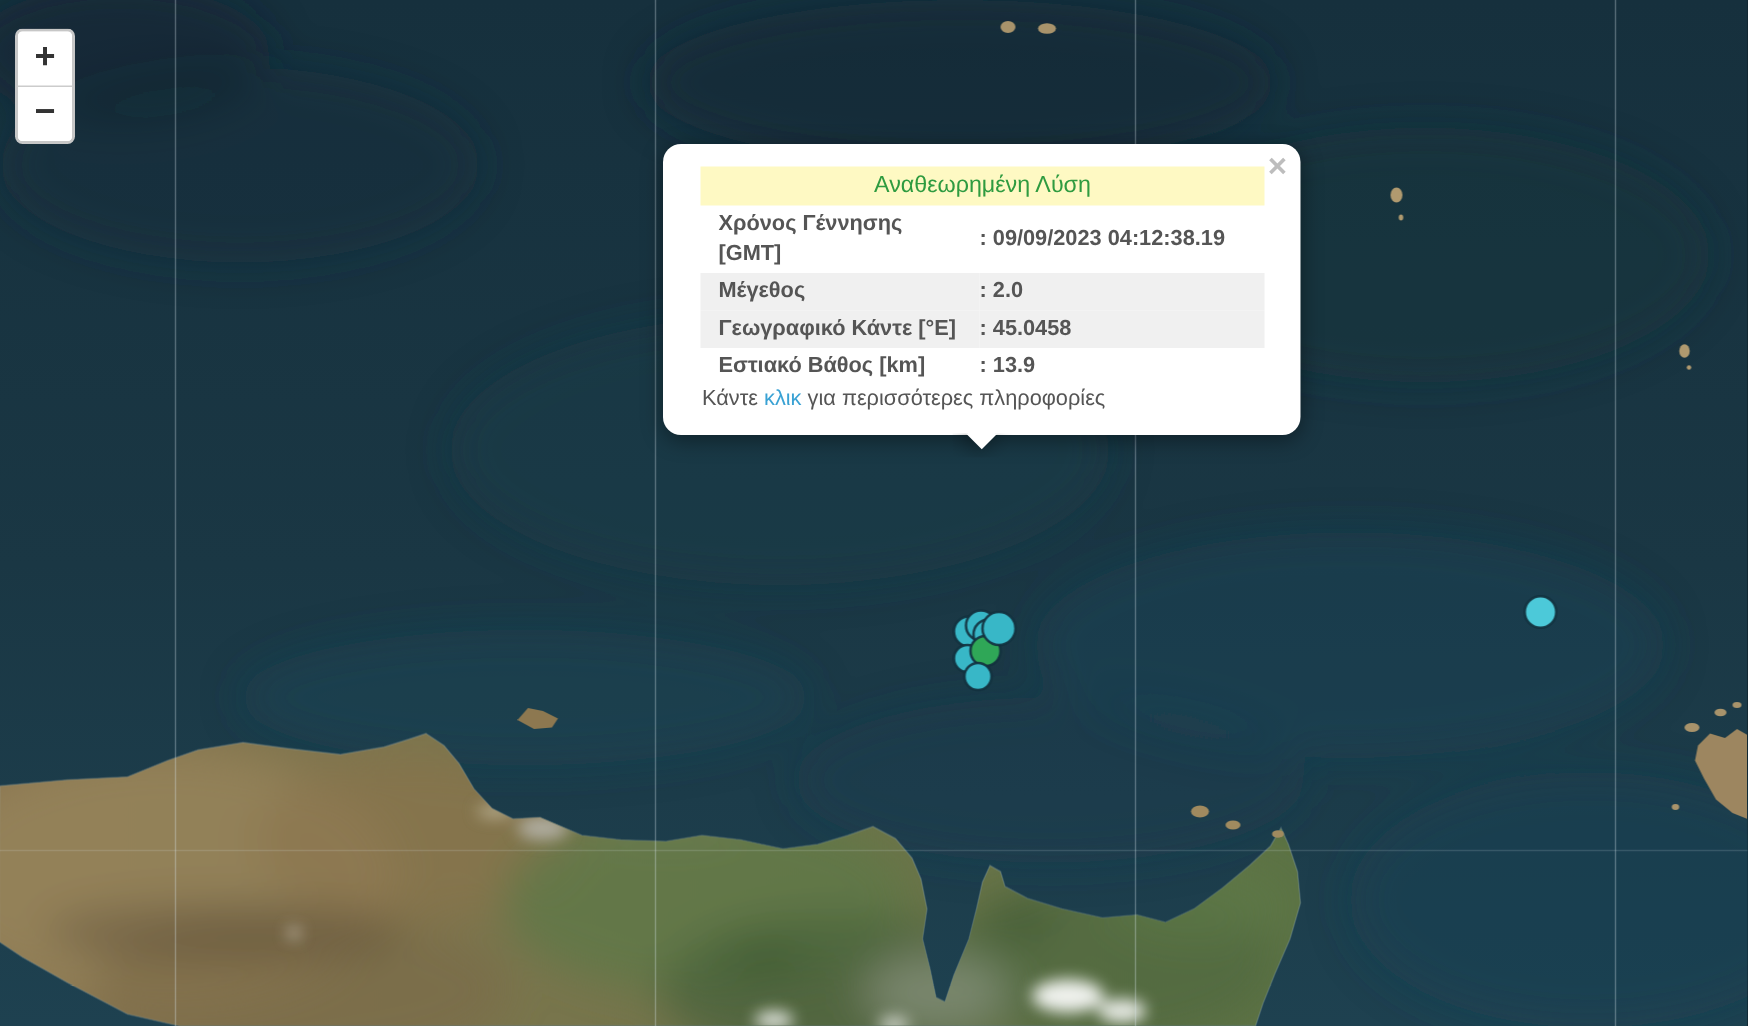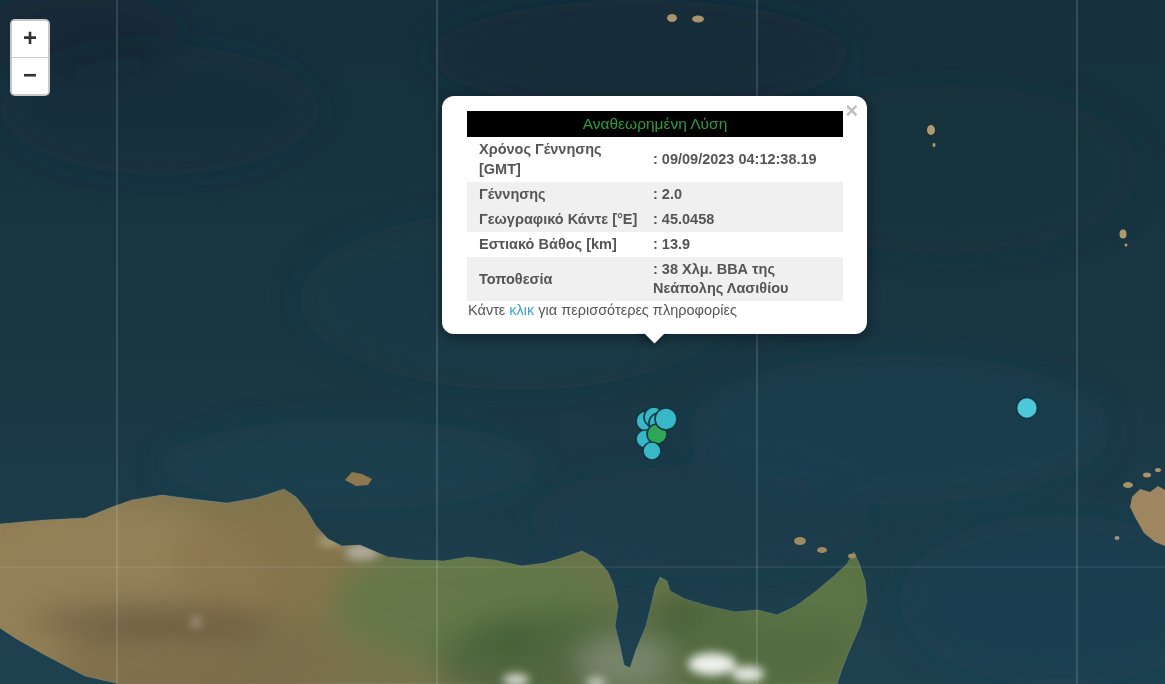--- a/index.html
+++ b/index.html
@@ -32,21 +32,21 @@
     box-shadow:0 3px 14px rgba(0,0,0,0.4);
     padding:15px 24px 14px 25px;
     color:#555;font-size:14.5px;line-height:1.32;
     position:relative;
   }
   .popup-close{
     position:absolute;top:4px;right:9px;font-size:22px;font-weight:bold;
     color:#bdbdbd;cursor:pointer;line-height:1;
   }
   .popup-title{
-    background:#000000;color:#2f9b40;text-align:center;
+    background:#fef9c3;color:#2f9b40;text-align:center;
     font-size:15.5px;padding:3px 0;
   }
   table.popup-table{border-collapse:collapse;width:100%;font-weight:bold;}
   table.popup-table td{padding:3px 0;vertical-align:middle;}
   table.popup-table td.lbl{width:168px;padding-left:12px;padding-right:6px;}
   table.popup-table tr.shaded td{background:#f0f0f0;}
   .popup-footer{margin-top:0;padding-left:1px;}
   .popup-footer .link{color:#3aa2d4;cursor:pointer;}
   .popup-tipwrap{
     position:absolute;left:50%;top:100%;transform:translateX(-50%);
@@ -176,34 +176,30 @@
     <div class="popup-box">
       <span class="popup-close">×</span>
       <div class="popup-title">Αναθεωρημένη Λύση</div>
       <table class="popup-table">
         <tbody>
             <tr>
       <td class="lbl">Χρόνος Γέννησης [GMT]</td>
       <td class="val">: 09/09/2023 04:12:38.19</td>
     </tr>
             <tr class="shaded">
-      <td class="lbl">Γέννησης</td>
+      <td class="lbl">Μέγεθος</td>
       <td class="val">: 2.0</td>
     </tr>
             <tr class="shaded">
       <td class="lbl">Γεωγραφικό Κάντε [°E]</td>
       <td class="val">: 45.0458</td>
     </tr>
             <tr>
       <td class="lbl">Εστιακό Βάθος [km]</td>
       <td class="val">: 13.9</td>
-    </tr>
-            <tr class="shaded">
-      <td class="lbl">Τοποθεσία</td>
-      <td class="val">: 38 Χλμ. ΒΒΑ της Νεάπολης Λασιθίου</td>
     </tr>
           </tbody>
       </table>
       <div class="popup-footer"><span>Κάντε </span><span class="link">κλικ</span><span> για περισσότερες πληροφορίες</span></div>
     </div>
     <div class="popup-tipwrap">
       <div class="popup-tip"></div>
     </div>
   </div>
 

